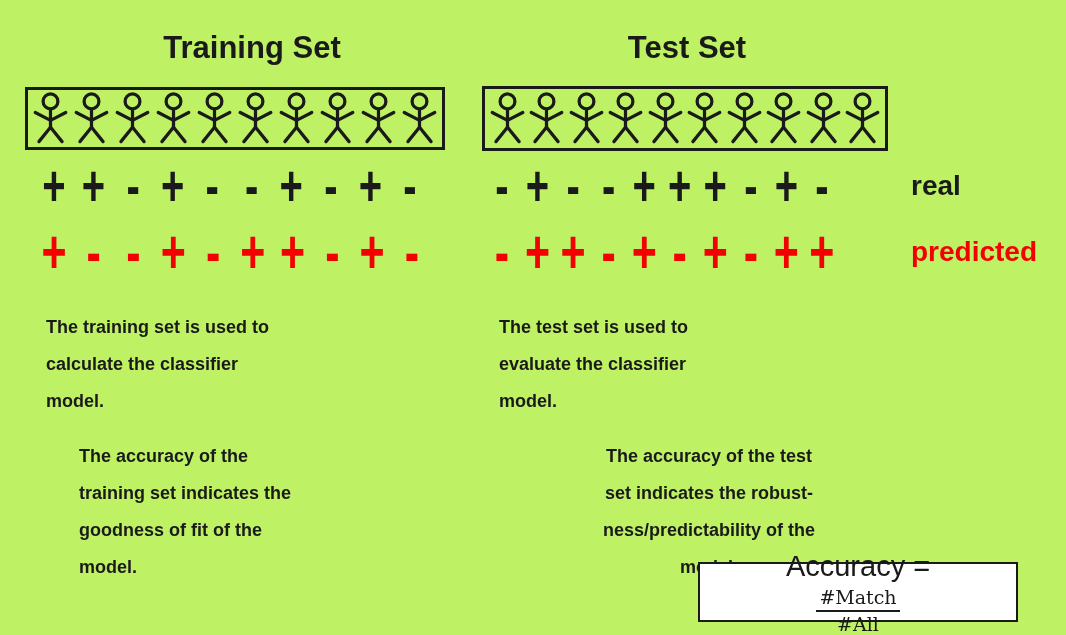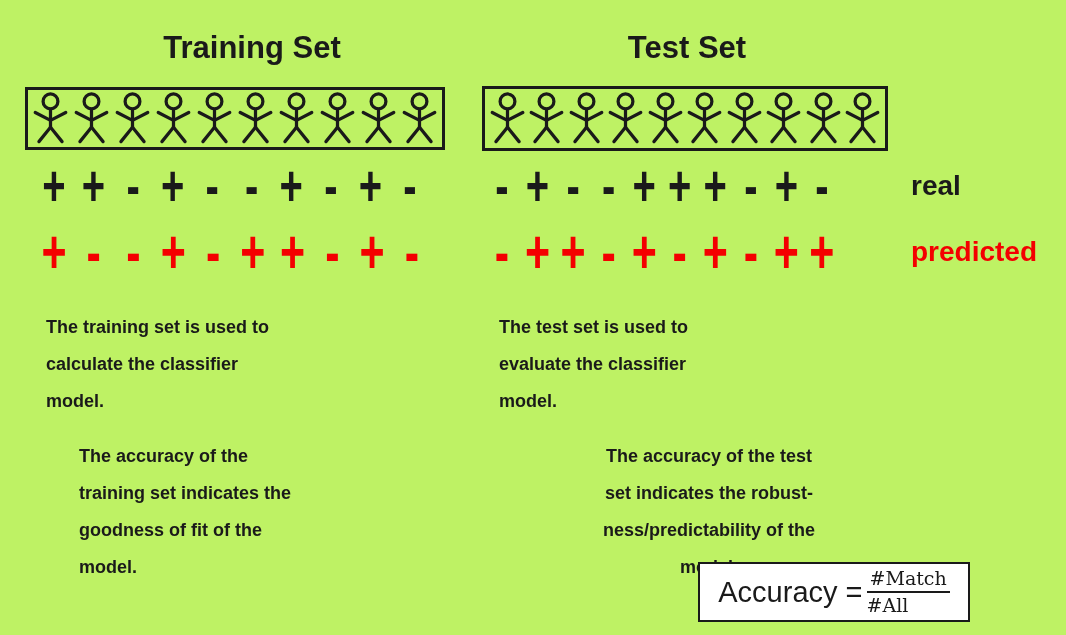--- a/index.html
+++ b/index.html
@@ -79,37 +79,38 @@
     line-height:37px;
     white-space:pre-line;
   }
   .p-tl1{left:46px;top:309px;width:420px;}
   .p-tl2{left:46px;top:438px;width:420px;margin-left:33px;}
   .p-ts1{left:499px;top:309px;width:420px;}
   .p-ts2{left:499px;top:438px;width:420px;text-align:center;}
 
   .formula-box{
     position:absolute;
-    left:698px;top:562px;width:272px;height:60px;
+    left:698px;top:562px;width:320px;height:60px;
     box-sizing:border-box;
     border:2px solid var(--ink,#1a1a1a);
     display:flex;
     align-items:center;
     justify-content:center;
     gap:4px;
     background:#ffffff;
+    flex-direction:column;
   }
   .f-lhs{
     font-size:29px;
     font-weight:normal;
     white-space:nowrap;
   }
   .frac{
     display:inline-block;
-    text-align:left;
+    text-align:center;
     font-family:"DejaVu Serif", serif;
     font-size:19px;
     line-height:1.1;
   }
   .frac .num{
     display:block;
     border-bottom:2px solid var(--ink,#1a1a1a);
     padding:0 3px 2px 3px;
   }
   .frac .den{

